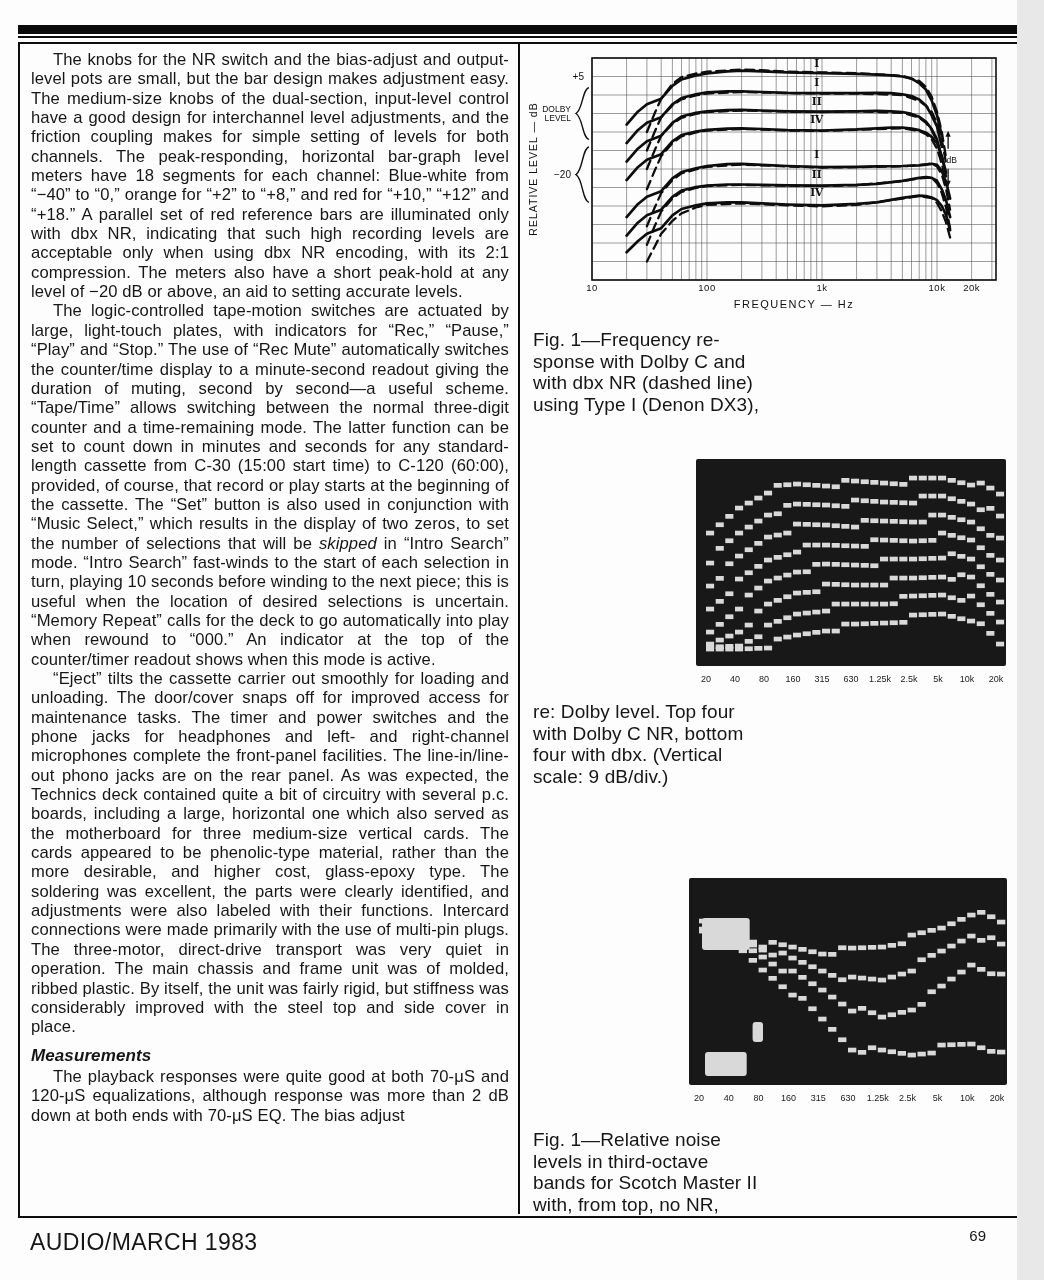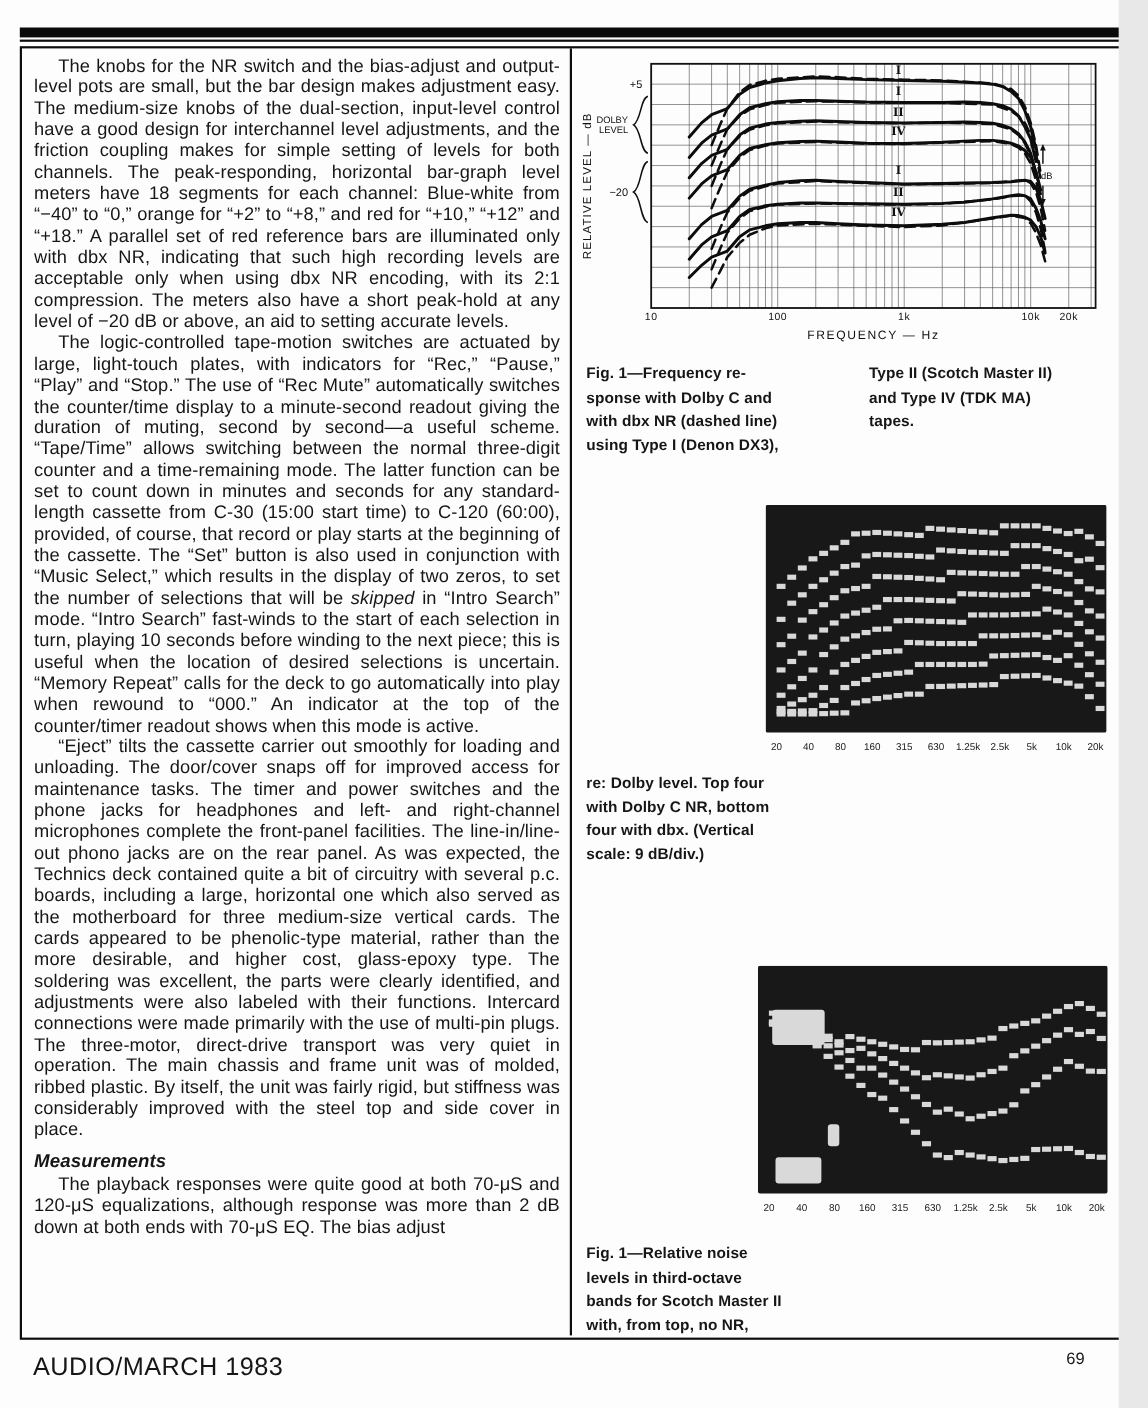--- a/index.html
+++ b/index.html
@@ -10,22 +10,22 @@
   .frame{position:absolute;left:18px;top:42px;width:1004px;height:1172px;border:2.5px solid #0d0d0d;}
   .divider{position:absolute;left:518px;top:44px;width:2px;height:1170px;background:#0d0d0d;}
   .leftcol{position:absolute;left:31px;top:50px;width:478px;height:1162px;overflow:hidden;
            font-size:16.6px;line-height:19.35px;text-align:justify;letter-spacing:0.1px;}
   .leftcol p{margin:0;text-indent:22px;}
   .leftcol h3{margin:9px 0 2px 0;font-size:17px;text-indent:0;font-style:italic;}
   svg{position:absolute;}
   #fig1{left:526px;top:44px;}
   #fig2{left:696px;top:459px;}
   #fig3{left:689px;top:878px;}
-  .caption{position:absolute;left:533px;width:492px;display:flex;gap:26px;
-           font-weight:bold;font-size:14px;line-height:21.5px;white-space:pre-line;letter-spacing:0.1px;}
+  .caption{position:absolute;left:533px;width:492px;display:flex;gap:16px;
+           font-weight:normal;font-size:19px;line-height:21.5px;white-space:pre-line;letter-spacing:0.1px;}
   .caption .cap-col{width:231px;}
   .cap1{top:329px;} .cap2{top:701px;} .cap3{top:1129px;}
   .footer-left{position:absolute;left:30px;top:1229px;font-size:23px;letter-spacing:0.4px;}
   .footer-right{position:absolute;right:31px;top:1227px;font-size:15px;}
 </style>
 </head>
 <body>
 
 <div id="page">
   <div class="topbar"></div>
@@ -137,23 +137,20 @@
       </g>
       <text x="268" y="264" text-anchor="middle" font-size="11" letter-spacing="1.5" fill="#111">FREQUENCY — Hz</text>
       <text x="11" y="125" transform="rotate(-90 11 125)" text-anchor="middle" font-size="10.5" letter-spacing="1" fill="#111">RELATIVE LEVEL — dB</text>
     </svg>
 
   <div class="caption cap1">
     <div class="cap-col">Fig. 1—Frequency re-
 sponse with Dolby C and
 with dbx NR (dashed line)
 using Type I (Denon DX3),</div>
-    <div class="cap-col">Type II (Scotch Master II)
-and Type IV (TDK MA)
-tapes.</div>
   </div>
 
   <svg id="fig2" width="310" height="232">
       <rect x="0" y="0" width="310" height="207" rx="2" fill="#181818"></rect>
       <g fill="#d9d9d9">
         <rect x="10.0" y="71.7" width="8.1" height="4.7"></rect>
         <rect x="19.7" y="63.4" width="8.1" height="4.7"></rect>
         <rect x="29.3" y="55.0" width="8.1" height="4.7"></rect>
         <rect x="39.0" y="46.7" width="8.1" height="4.7"></rect>
         <rect x="48.7" y="41.7" width="8.1" height="4.7"></rect>

